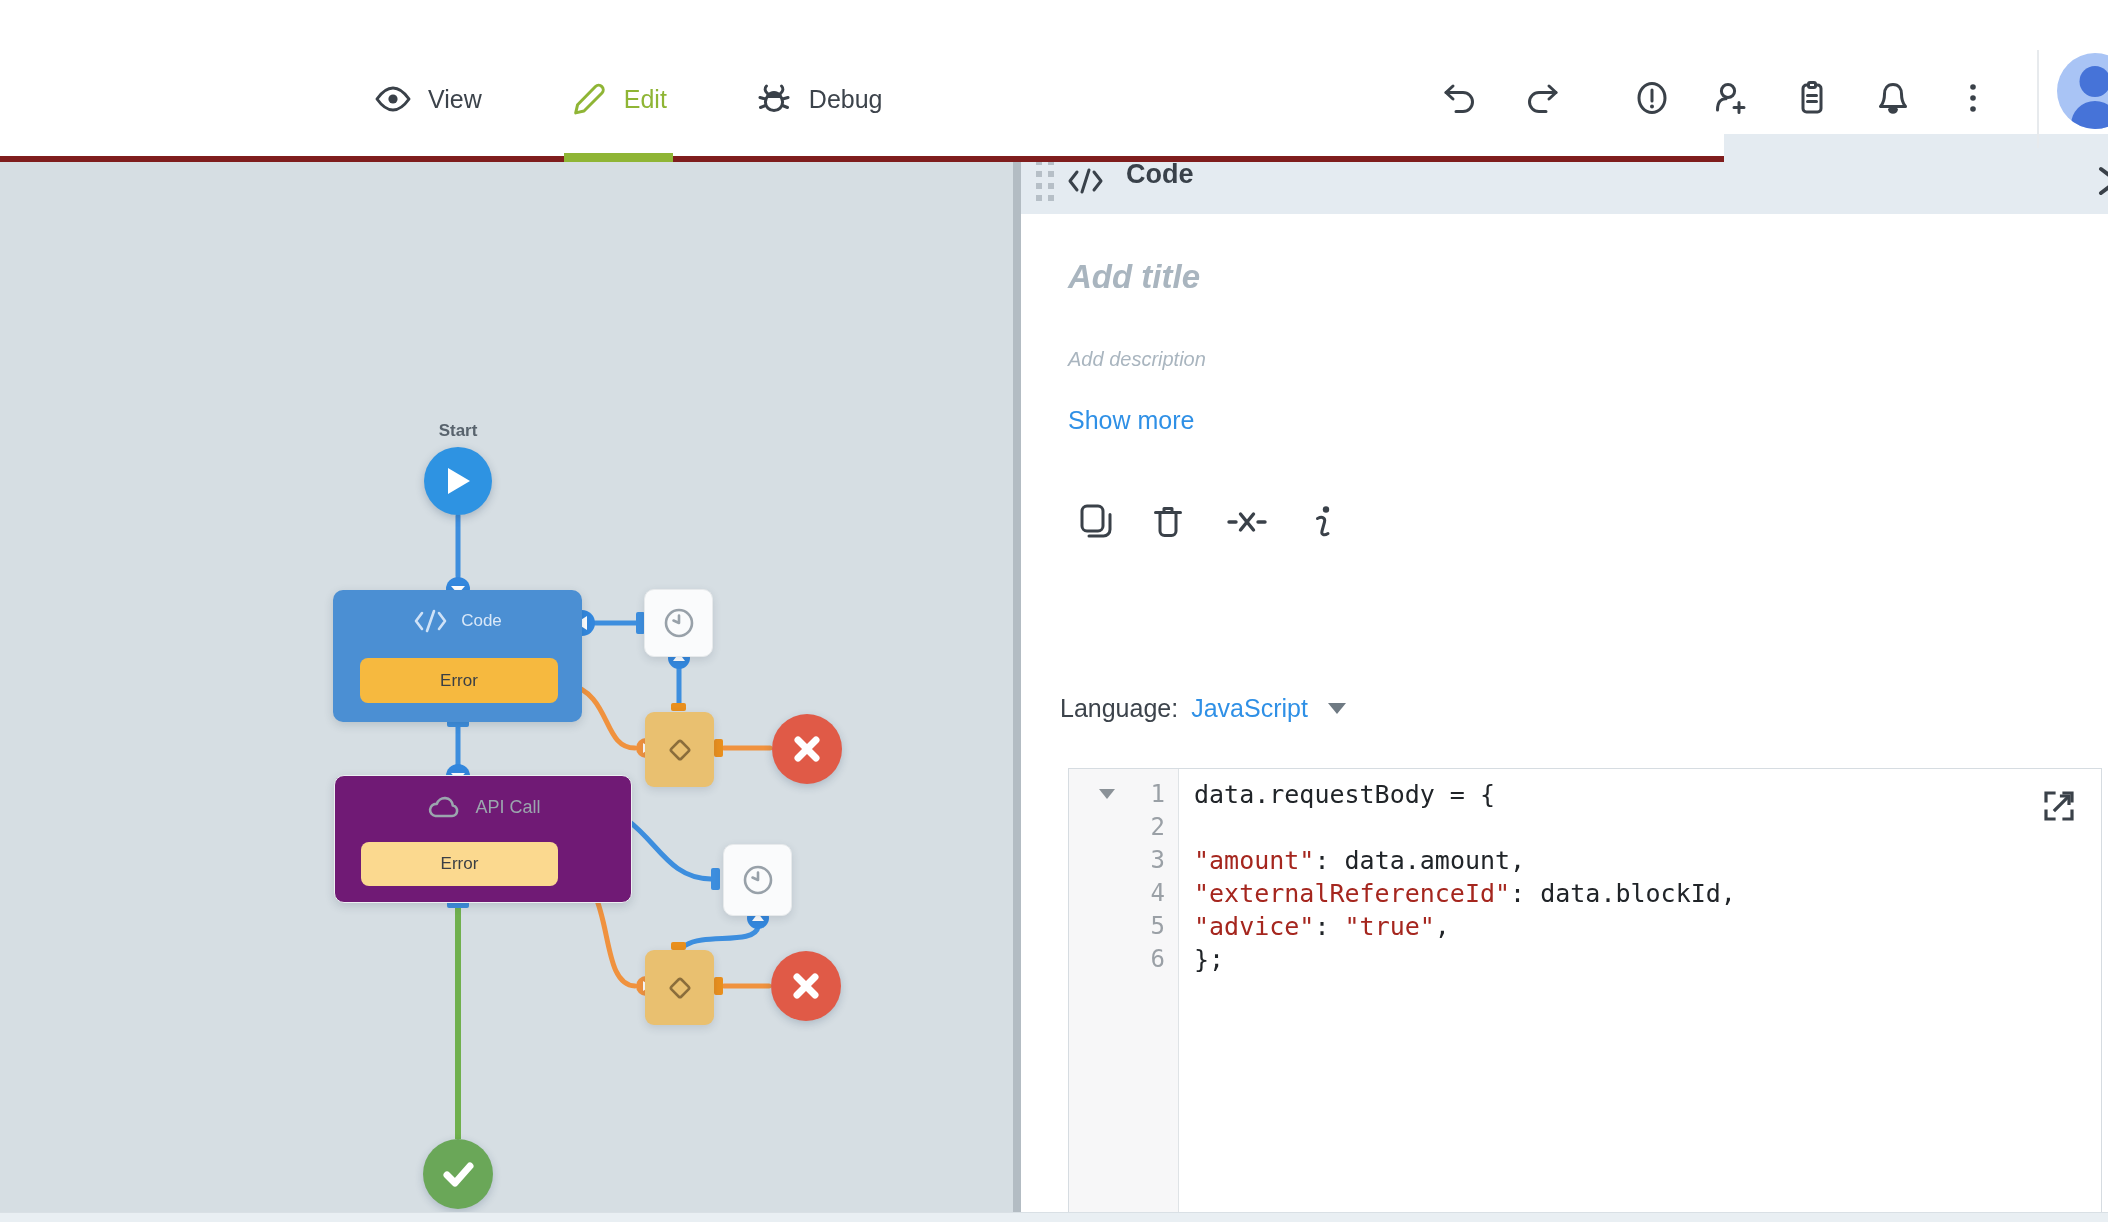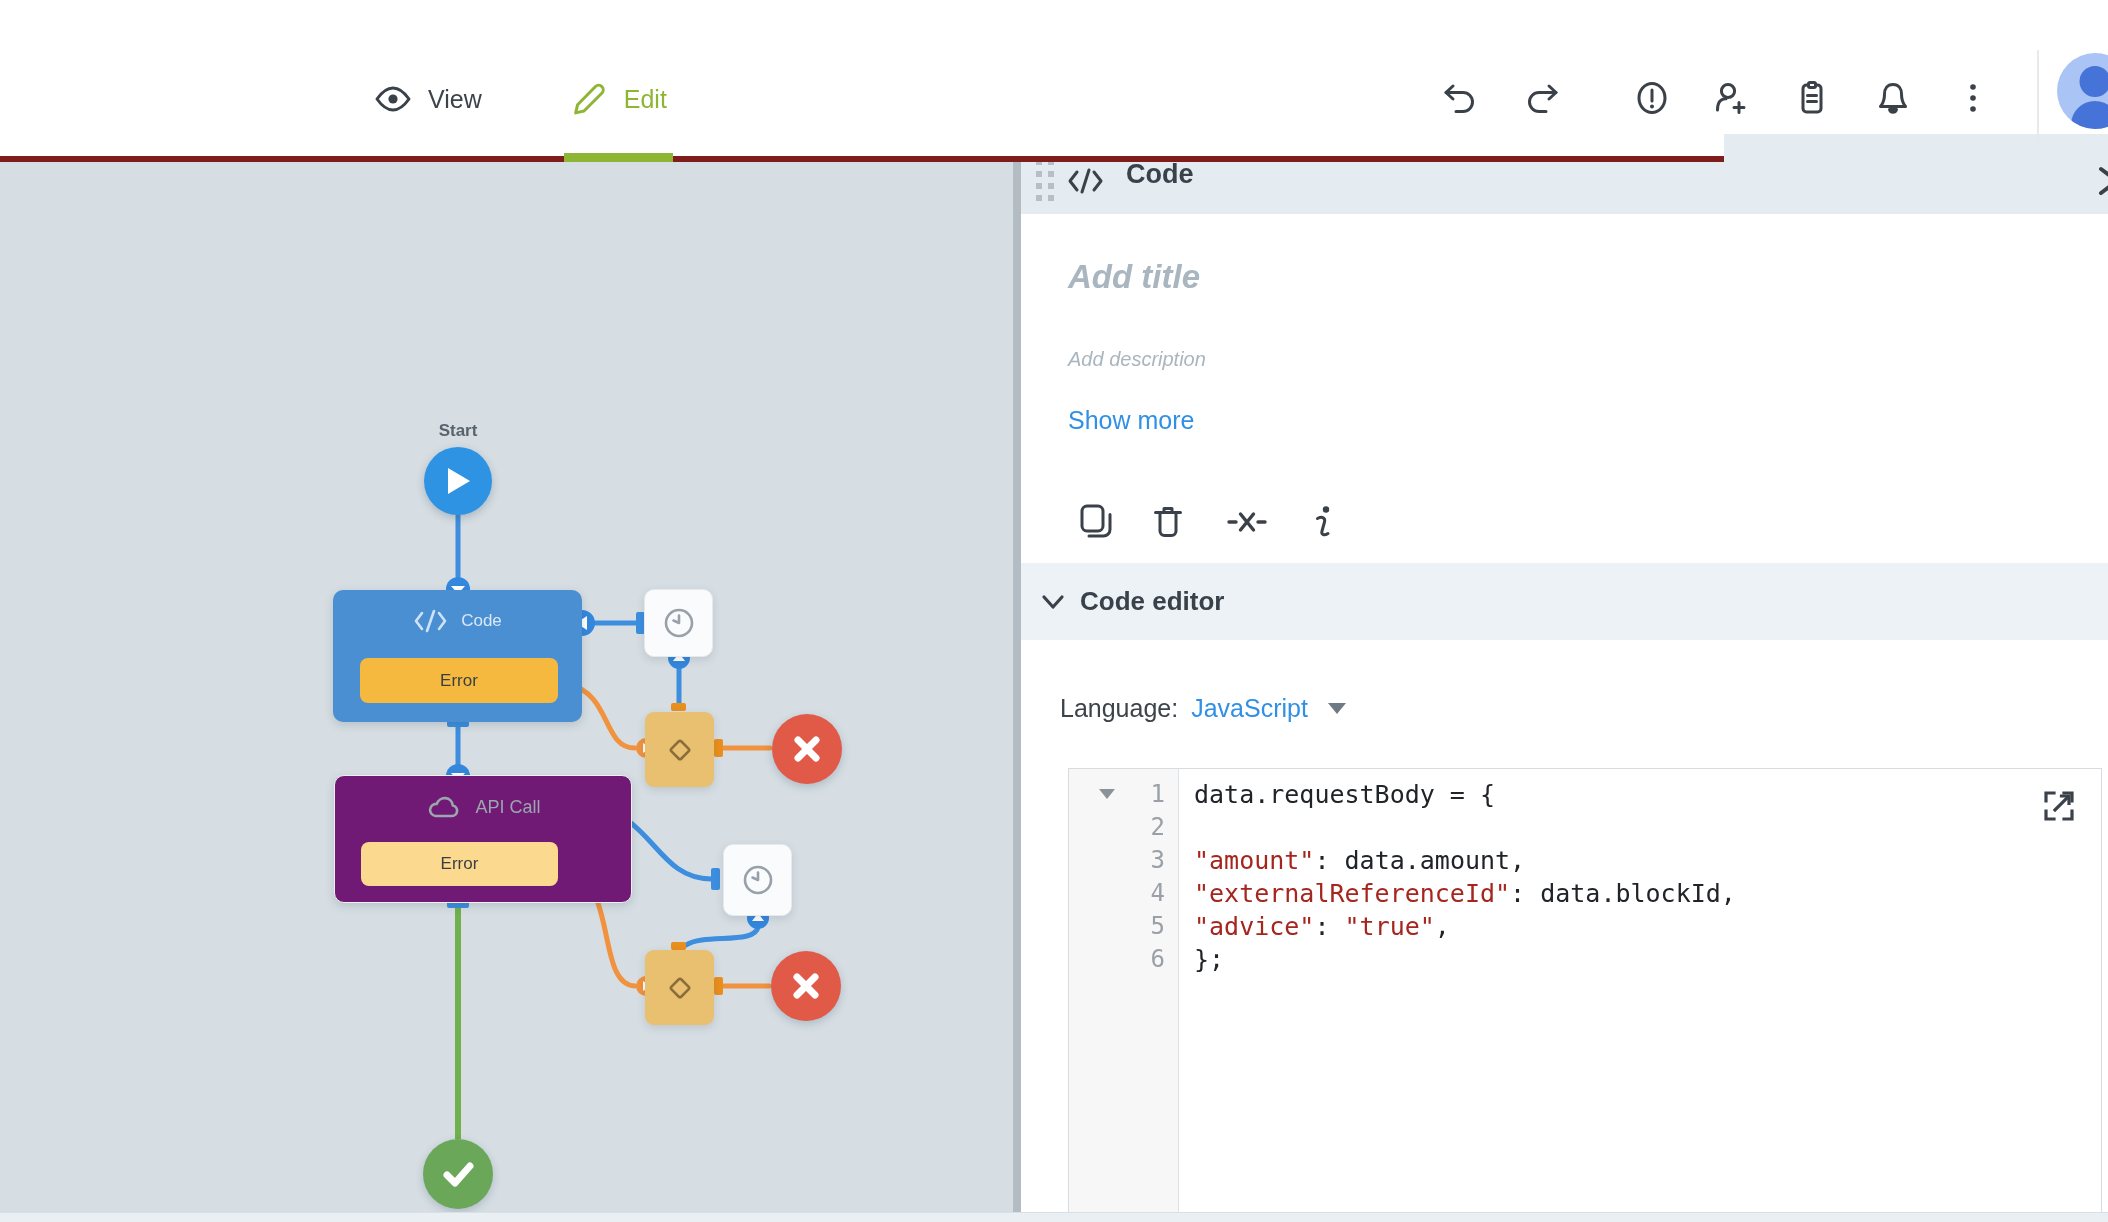--- a/index.html
+++ b/index.html
@@ -103,20 +103,32 @@
         <span class="tab-label">View</span>
       </div>
       <div class="tab active">
         <span style="width:38px;height:38px;">
           <svg class="ic" viewBox="0 0 38 38">
               <path style="fill:none;stroke:#8fb535;stroke-width:3;stroke-linecap:round;stroke-linejoin:round" d="M25.5 6.5 a4.6 4.6 0 0 1 6.5 6.5 L14 31 l-8.3 1.9 L7.6 24.7 Z"></path>
             </svg>
         </span>
         <span class="tab-label">Edit</span>
       </div>
+      <div class="tab">
+        <span style="width:38px;height:38px;">
+          <svg class="ic" viewBox="0 0 38 38">
+            <circle class="stroke" cx="19" cy="22" r="8.6"></circle>
+            <path class="stroke" d="M13 15.5 a7.5 7.5 0 0 1 12 0"></path>
+            <path class="stroke" d="M12.5 13.5 C9.5 11 9.5 8 11.5 6 M25.5 13.5 C28.5 11 28.5 8 26.5 6"></path>
+            <path class="stroke" d="M10.5 19 L5 17.5 M10.6 25.5 L5.5 27.5 M27.5 19 L33 17.5 M27.4 25.5 L32.5 27.5"></path>
+            <path class="stroke" d="M13.5 16.5 H24.5"></path>
+          </svg>
+        </span>
+        <span class="tab-label">Debug</span>
+      </div>
     </nav>
 
     <div class="tb-actions">
       <span class="tb-icon" style="left:1440px">
         <svg class="ic" viewBox="0 0 40 40">
             <path class="stroke" d="M13 8 L6 14.5 L13 21"></path>
             <path class="stroke" d="M6 14.5 H23 a9.5 9.5 0 0 1 0 19 H16"></path>
           </svg>
       </span>
       <span class="tb-icon" style="left:1522px">
@@ -367,28 +379,20 @@
           </g>
         </svg>
     </span>
     <span class="action-icon" style="left:281px">
       <svg class="ic" viewBox="0 0 42 42">
           <circle class="fill" cx="24" cy="8.5" r="3.2"></circle>
           <path class="stroke" d="M15.5 17.5 c5 -2.5 8 -0.5 7 3.5 l-2.5 9 c-1 3.8 2.2 5 6 2.5"></path>
         </svg>
     </span>
 
-    <div class="section-band">
-      <span class="section-chevron">
-        <svg class="ic" viewBox="0 0 26 26">
-            <polyline points="4,8 13,18 22,8" style="fill:none;stroke:#39414a;stroke-width:3.2;stroke-linecap:round;stroke-linejoin:round"></polyline>
-          </svg>
-      </span>
-      <span class="section-label">Code editor</span>
-    </div>
 
     <div class="lang-row">
       <span class="lang-label">Language:</span>
       <span class="lang-value">JavaScript</span>
       <span class="lang-caret"></span>
     </div>
 
     <div class="editor">
       <div class="gutter">
         <span class="fold-arrow"></span>

